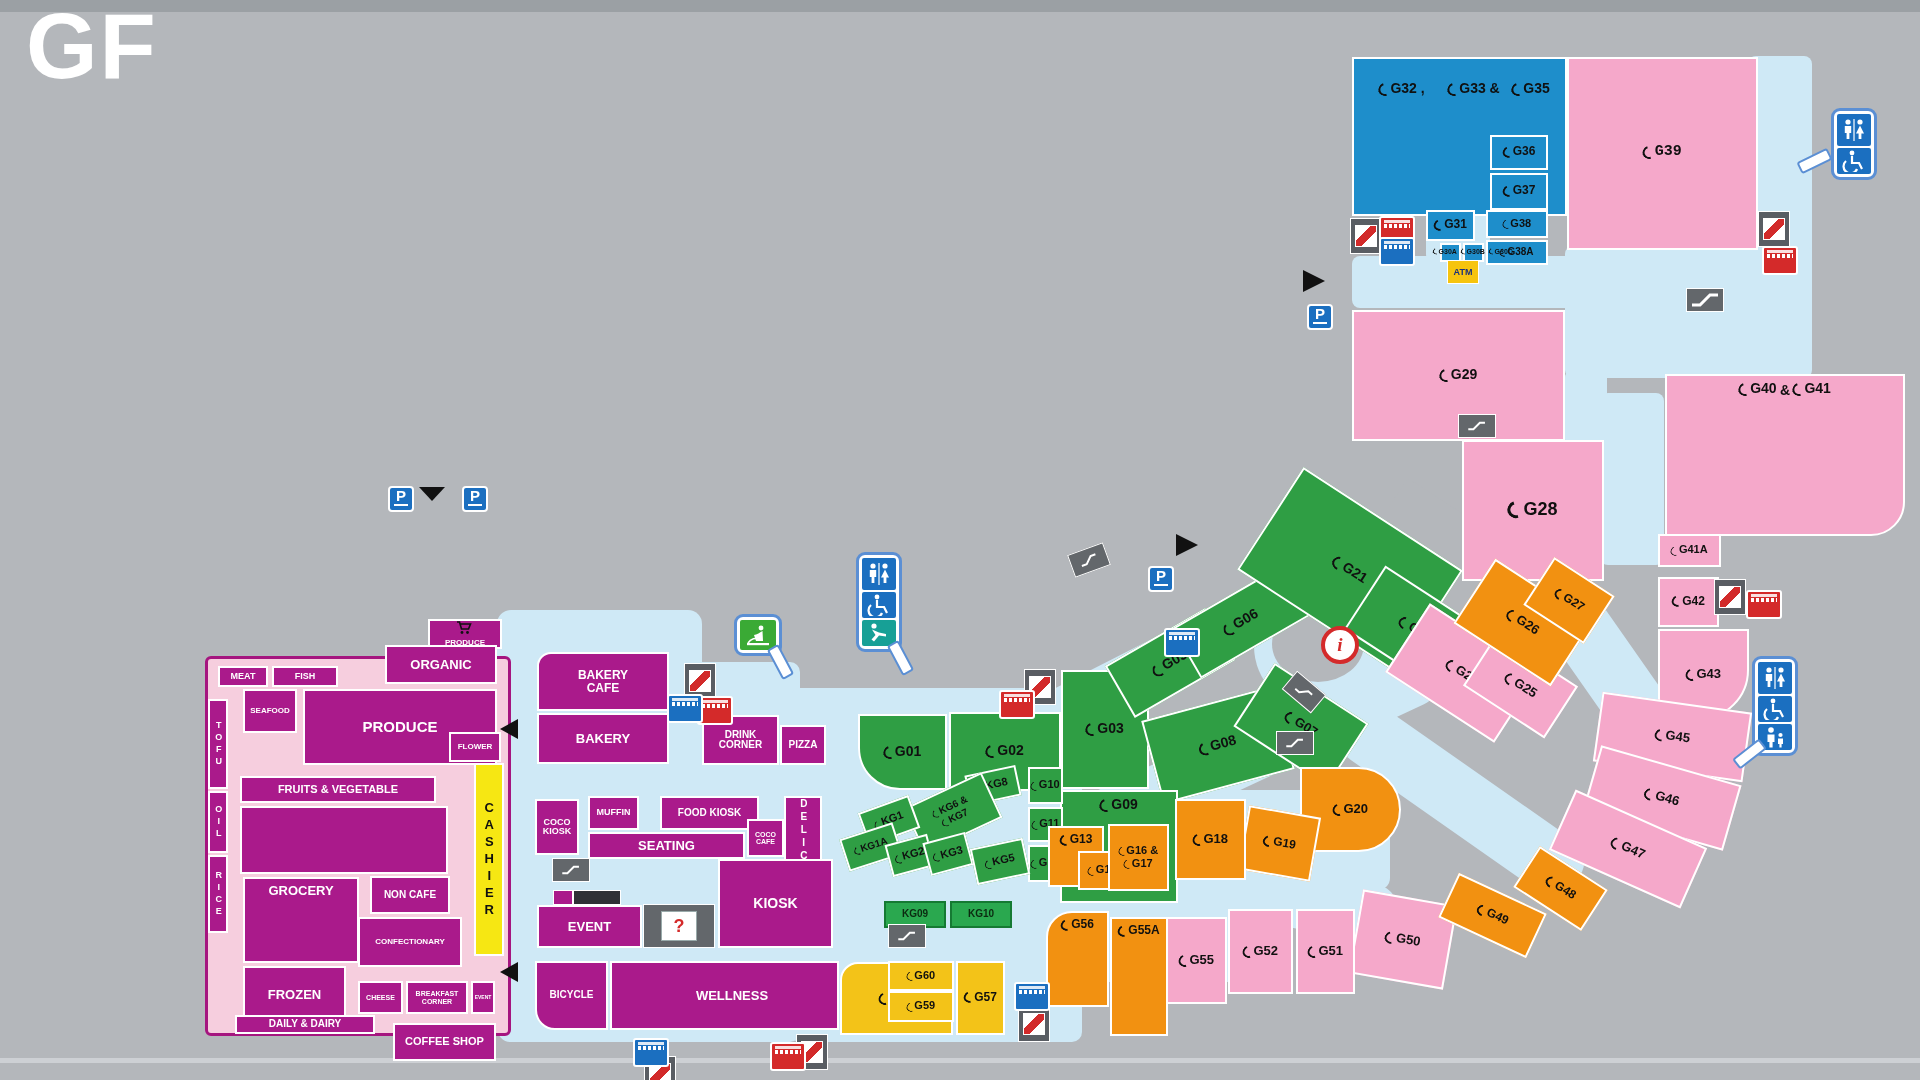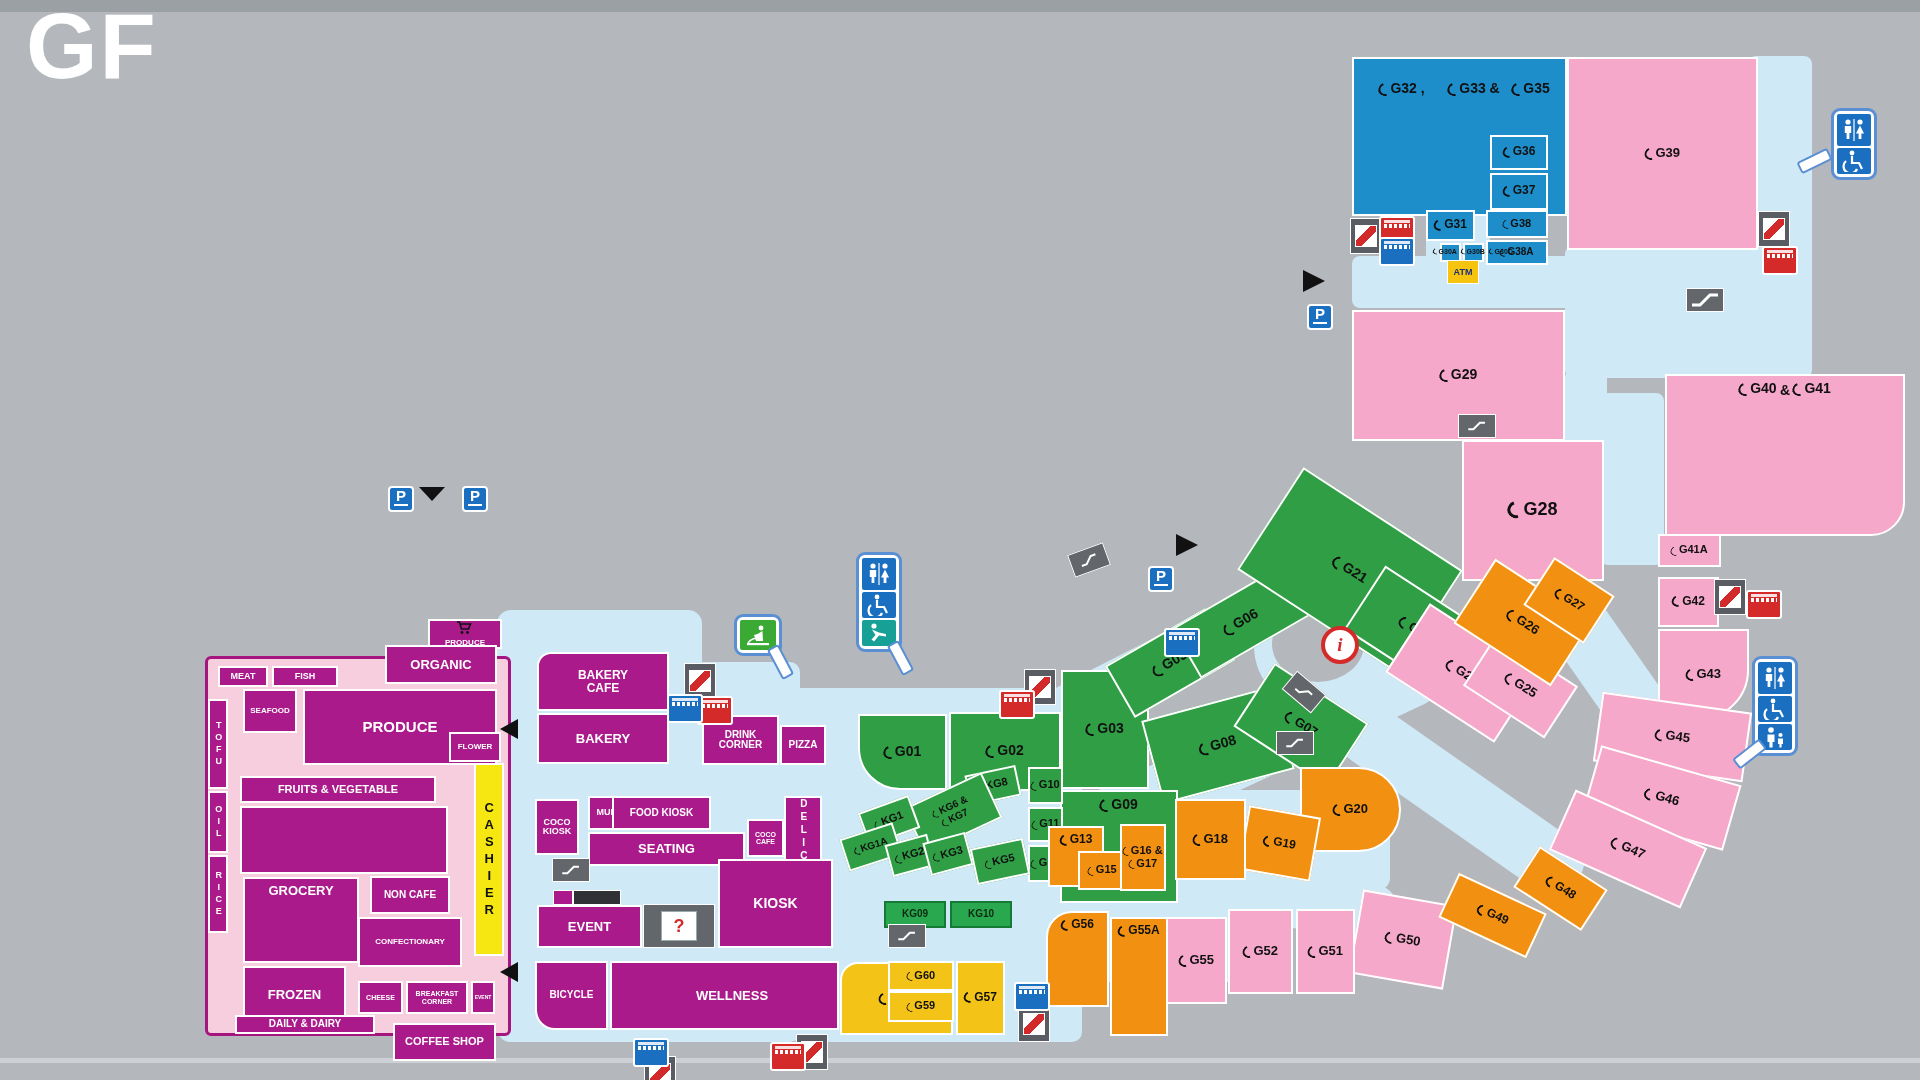--- a/index.html
+++ b/index.html
@@ -166,24 +166,24 @@
       </div>
       <div class="blk mag" style="left: 780px; top: 725px; width: 46px; height: 40px;">
         <span style="font-size: 10px;"><span class="seg">PIZZA</span></span>
       </div>
       <div class="blk mag" style="left: 535px; top: 799px; width: 44px; height: 56px;">
         <span style="font-size: 9px;"><span class="seg">COCO</span><br><span class="seg">KIOSK</span></span>
       </div>
       <div class="blk mag" style="left: 588px; top: 796px; width: 51px; height: 34px;">
         <span style="font-size: 9px;"><span class="seg">MUFFIN</span></span>
       </div>
-      <div class="blk mag" style="left: 612px; top: 796px; width: 99px; height: 34px;">
+      <div class="blk mag" style="left: 660px; top: 796px; width: 99px; height: 34px;">
         <span style="font-size: 10px;"><span class="seg">FOOD KIOSK</span></span>
       </div>
-      <div class="blk mag" style="left: 588px; top: 832px; width: 157px; height: 34px;">
+      <div class="blk mag" style="left: 588px; top: 832px; width: 157px; height: 27px;">
         <span style="font-size: 13px;"><span class="seg">SEATING</span></span>
       </div>
       <div class="blk mag" style="left: 747px; top: 819px; width: 37px; height: 38px;">
         <span style="font-size: 7px;"><span class="seg">COCO</span><br><span class="seg">CAFE</span></span>
       </div>
       <div class="blk mag" style="left: 784px; top: 796px; width: 38px; height: 82px;">
         <span class="vert" style="font-size: 10px;"><span class="seg">DELICA</span></span>
       </div>
       <div class="blk mag" style="left: 784px; top: 880px; width: 45px; height: 26px;">
         <span style="font-size: 9px;"><span class="seg">SUSHI</span></span>
@@ -260,21 +260,21 @@
       <div class="blk grn" style="left: 1245px; top: 687px; width: 112px; height: 76px; transform: rotate(33deg);">
         <span style="font-size: 13px;"><span class="gl seg"><i class="arc"></i>G07</span></span>
       </div>
       <div class="blk kgr" style="left: 884px; top: 901px; width: 62px; height: 27px;">
         <span style="font-size: 10px;"><span class="seg">KG09</span></span>
       </div>
       <div class="blk kgr" style="left: 950px; top: 901px; width: 62px; height: 27px;">
         <span style="font-size: 10px;"><span class="seg">KG10</span></span>
       </div>
       <div class="blk pnk" style="left: 1567px; top: 57px; width: 191px; height: 193px;">
-        <span style="font-size: 13px;"><span class="gl seg"><i class="arc"></i>G39</span></span>
+        <span style="font-size: 15px; font-family: Liberation Mono, monospace;"><span class="gl seg"><i class="arc"></i>G39</span></span>
       </div>
       <div class="blk pnk" style="left: 1352px; top: 310px; width: 213px; height: 131px;">
         <span style="font-size: 14px;"><span class="gl seg"><i class="arc"></i>G29</span></span>
       </div>
       <div class="blk pnk la-t" style="left: 1665px; top: 374px; width: 240px; height: 162px; border-radius: 0px 0px 34px;">
         <span style="font-size: 14px;"><span class="gl seg"><i class="arc"></i>G40</span><span class="seg">&amp;</span><span class="gl seg"><i class="arc"></i>G41</span></span>
       </div>
       <div class="blk pnk" style="left: 1658px; top: 534px; width: 63px; height: 33px;">
         <span style="font-size: 11px;"><span class="gl seg"><i class="arc"></i>G41A</span></span>
       </div>
@@ -328,21 +328,21 @@
       </div>
       <div class="blk org" style="left: 1175px; top: 799px; width: 71px; height: 81px;">
         <span style="font-size: 13px;"><span class="gl seg"><i class="arc"></i>G18</span></span>
       </div>
       <div class="blk org la-t" style="left: 1048px; top: 826px; width: 56px; height: 61px;">
         <span style="font-size: 12px;"><span class="gl seg"><i class="arc"></i>G13</span></span>
       </div>
       <div class="blk org" style="left: 1078px; top: 851px; width: 49px; height: 39px;">
         <span style="font-size: 11px;"><span class="gl seg"><i class="arc"></i>G15</span></span>
       </div>
-      <div class="blk org" style="left: 1108px; top: 824px; width: 46px; height: 67px; margin-left: 12px;">
+      <div class="blk org" style="left: 1108px; top: 824px; width: 61px; height: 67px;">
         <span style="font-size: 11px;"><span class="gl seg"><i class="arc"></i>G16 &amp;</span><br><span class="gl seg"><i class="arc"></i>G17</span></span>
       </div>
       <div class="blk org" style="left: 1520px; top: 864px; width: 81px; height: 49px; transform: rotate(33deg);">
         <span style="font-size: 12px;"><span class="gl seg"><i class="arc"></i>G48</span></span>
       </div>
       <div class="blk org" style="left: 1444px; top: 891px; width: 97px; height: 49px; transform: rotate(25deg);">
         <span style="font-size: 12px;"><span class="gl seg"><i class="arc"></i>G49</span></span>
       </div>
       <div class="blk org la-t" style="left: 1110px; top: 917px; width: 58px; height: 119px;">
         <span style="font-size: 12px;"><span class="gl seg"><i class="arc"></i>G55A</span></span>

